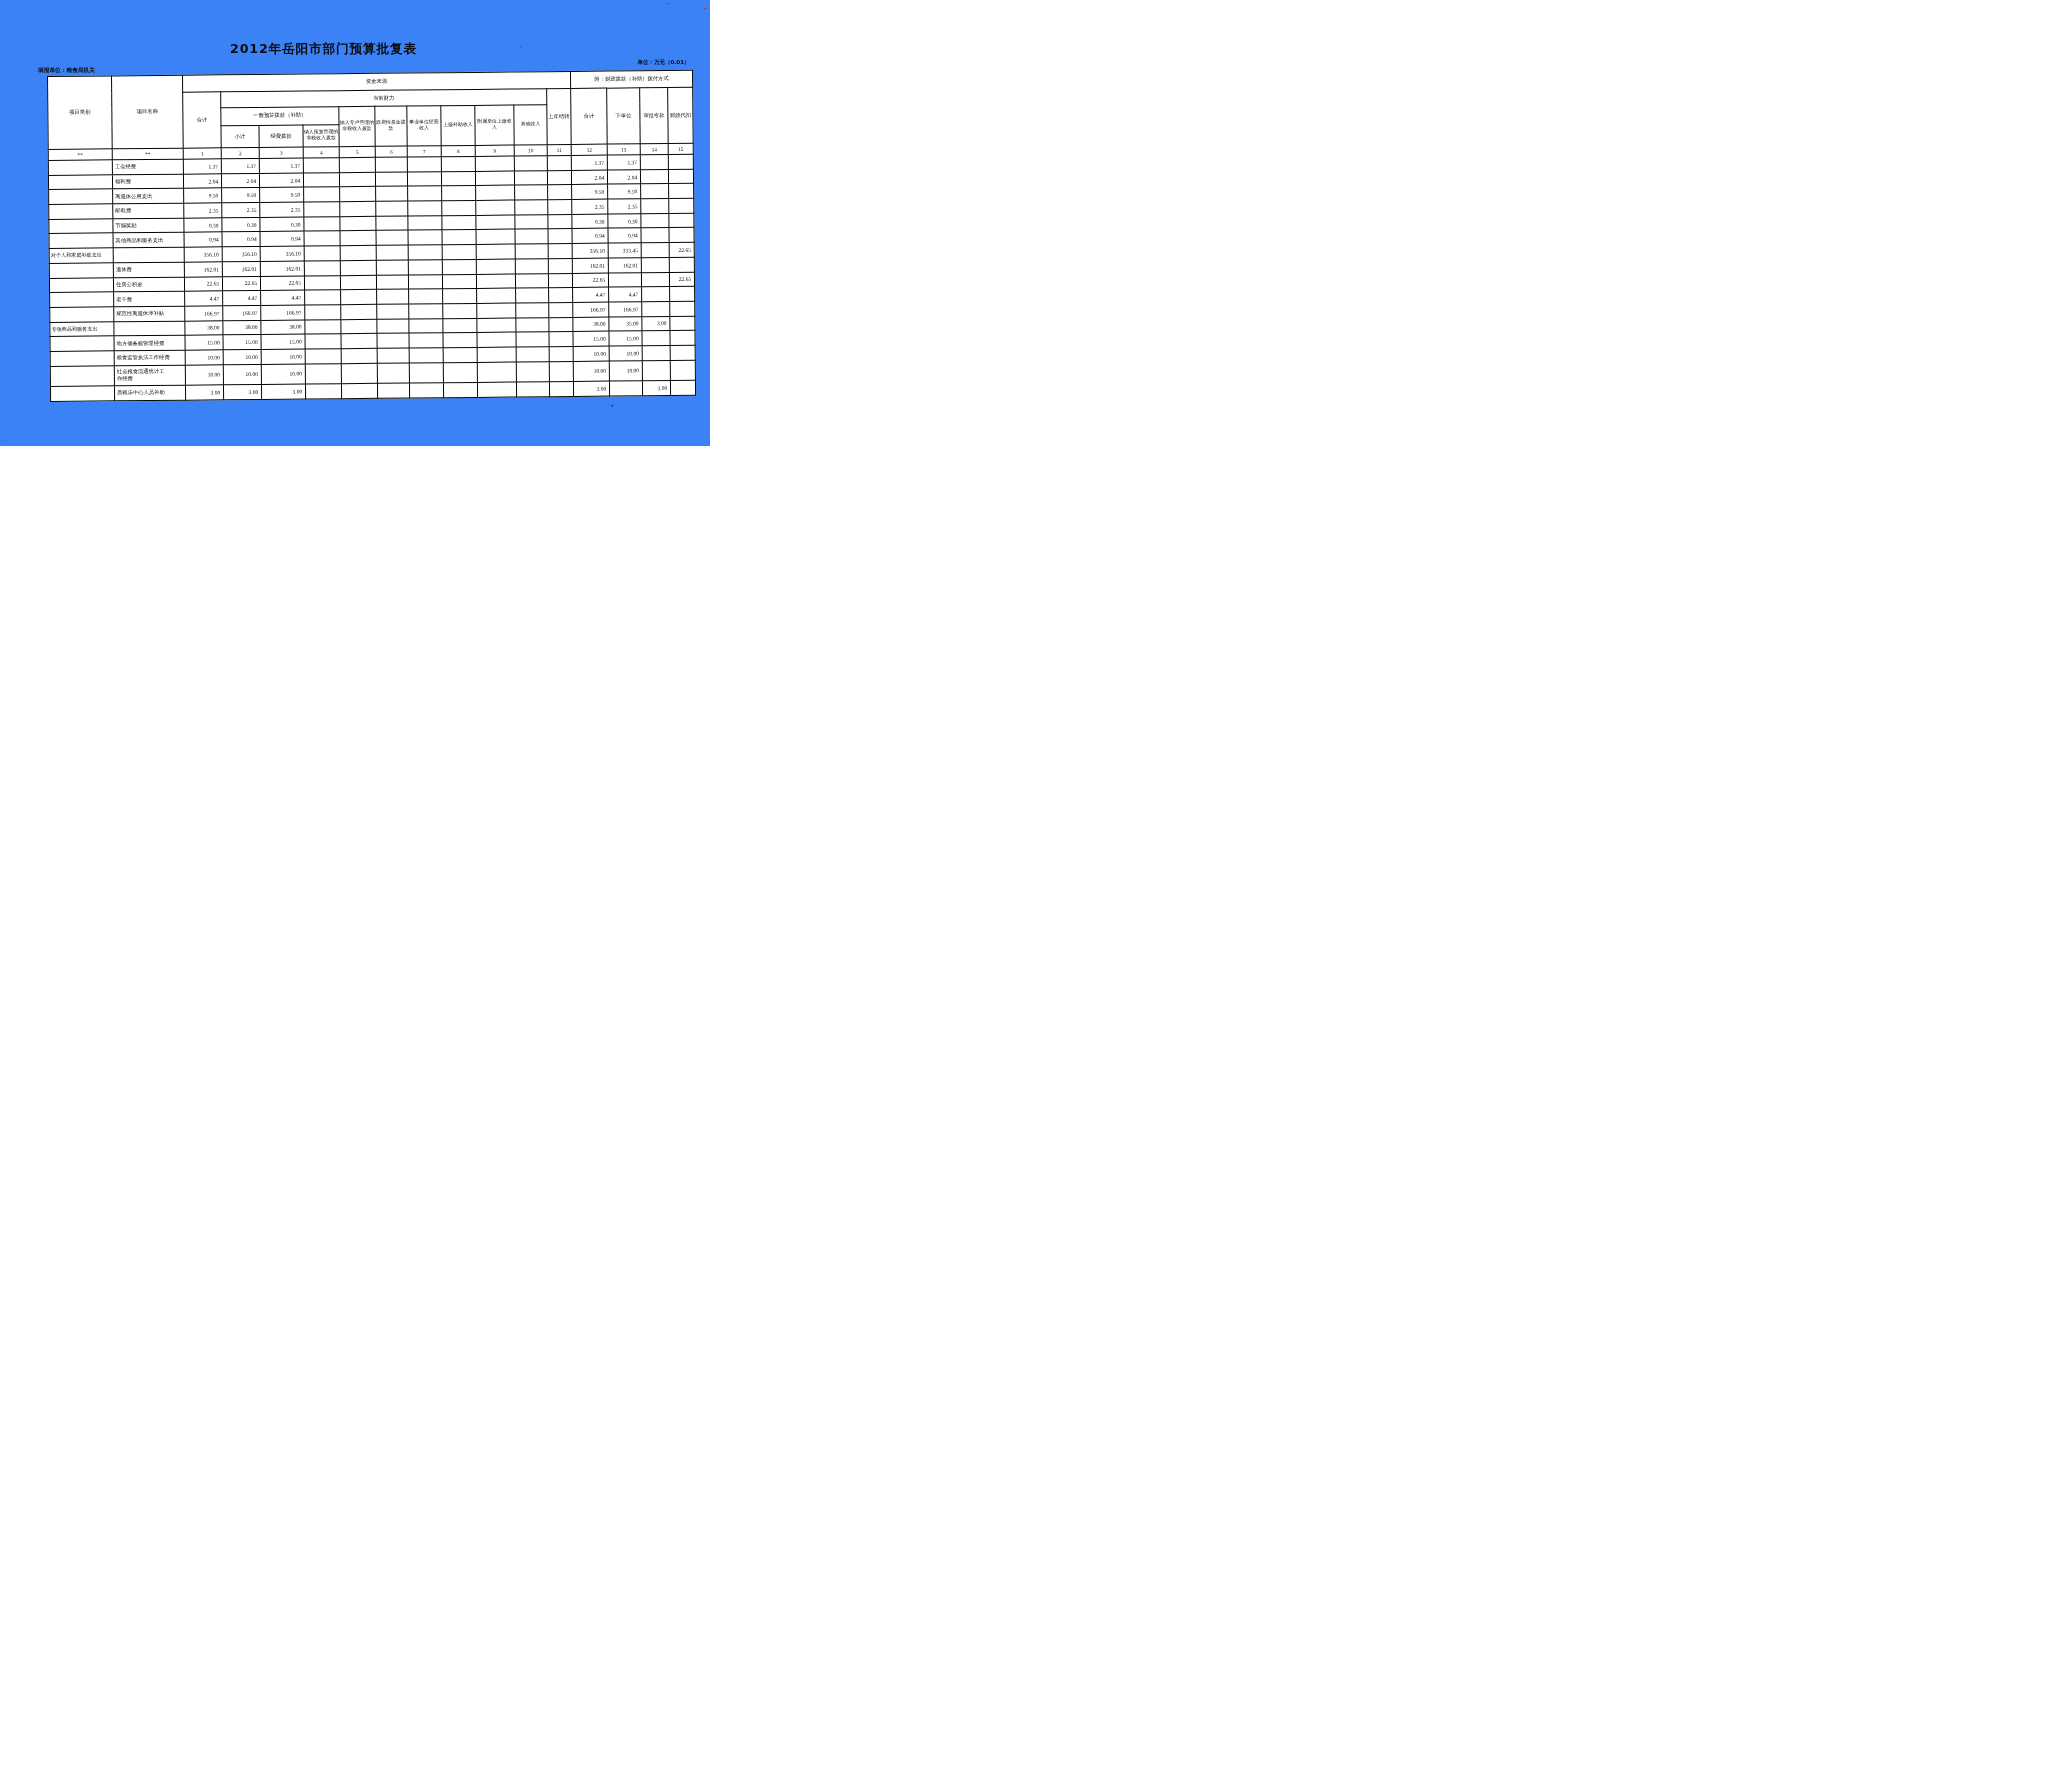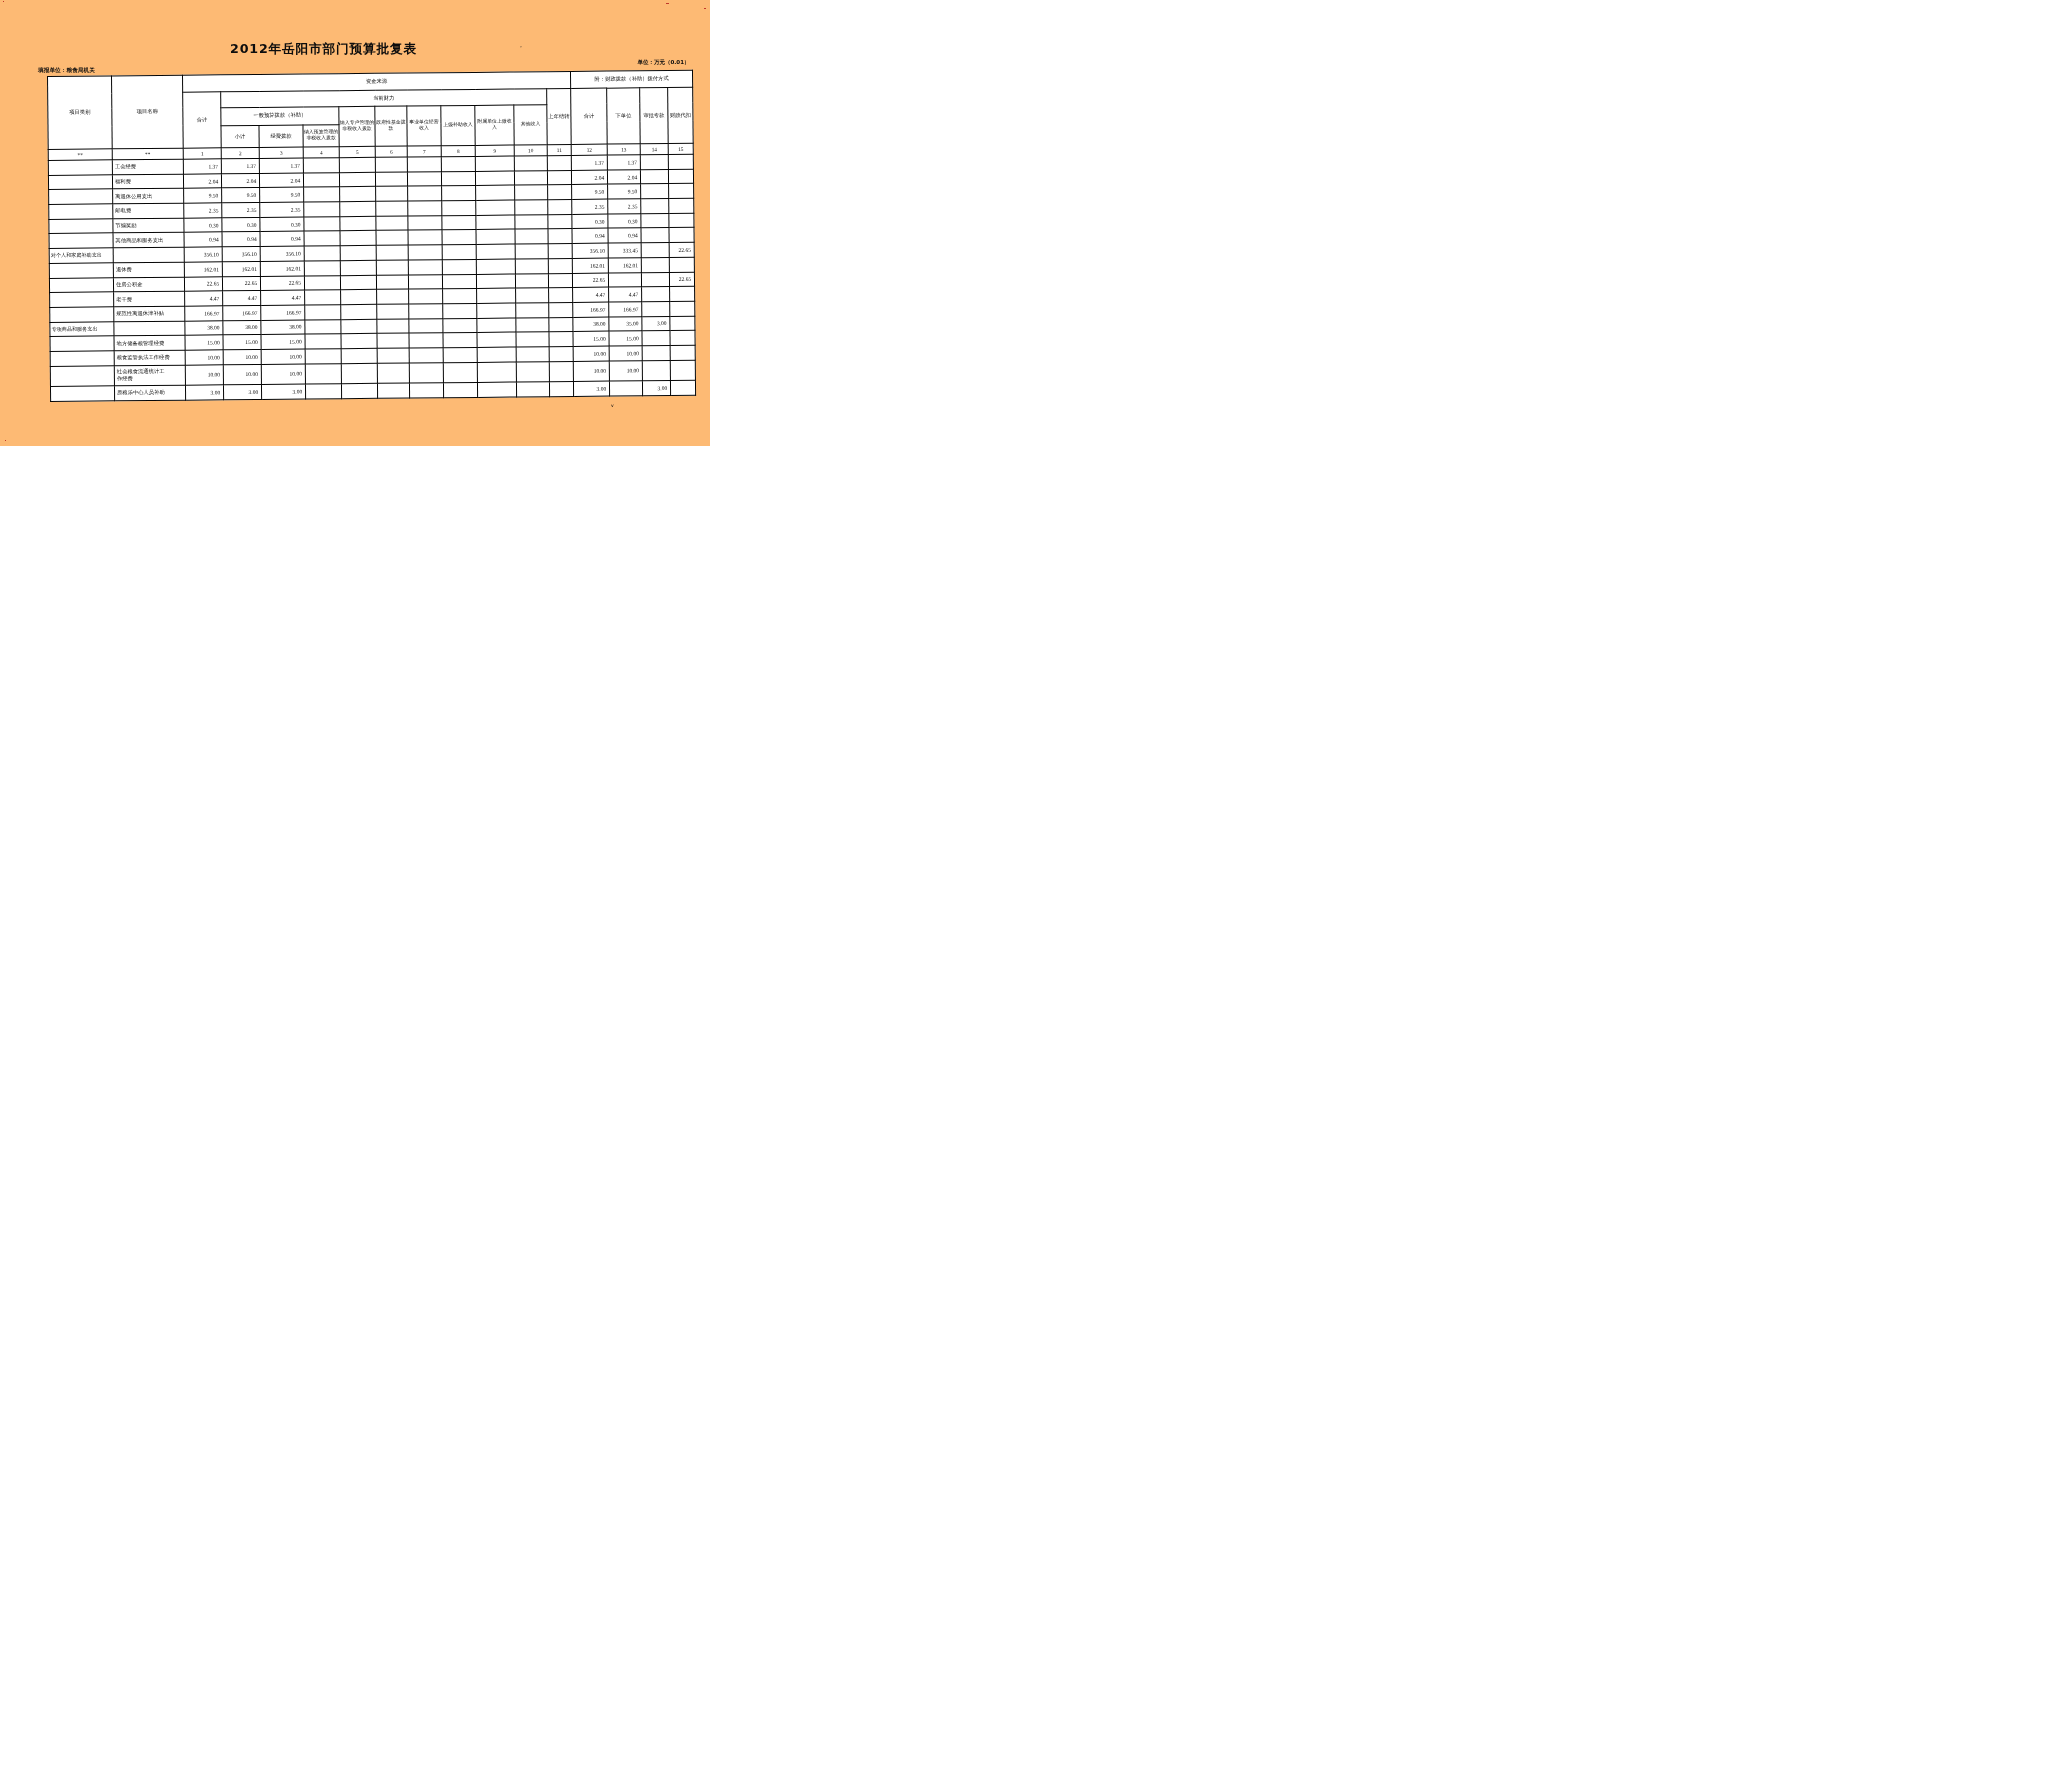--- a/index.html
+++ b/index.html
@@ -1,17 +1,17 @@
 <!DOCTYPE html>
 <html style="font-size:6.5px"><head>
 <meta charset="utf-8">
 <style>
   html,body { margin:0; padding:0; background:#ffffff; }
   .page {
-    position:relative; width:710px; height:446px; background:#fdba74;
+    position:relative; width:710px; height:446px; background:#3b82f6;
     font-family:"Liberation Serif","DejaVu Serif",serif; color:#0d0d0d; overflow:hidden;
   }
   .title {
     position:absolute; top:41px; left:172px; width:303px; text-align:center;
     font-family:"DejaVu Sans","Liberation Sans",sans-serif; font-weight:700;
     font-size:12.7px; letter-spacing:0.8px; white-space:nowrap;
   }
   .unit-note {
     position:absolute; top:59px; right:20.5px;
     font-family:"DejaVu Sans","Liberation Sans",sans-serif; font-weight:700; font-size:5.5px;

